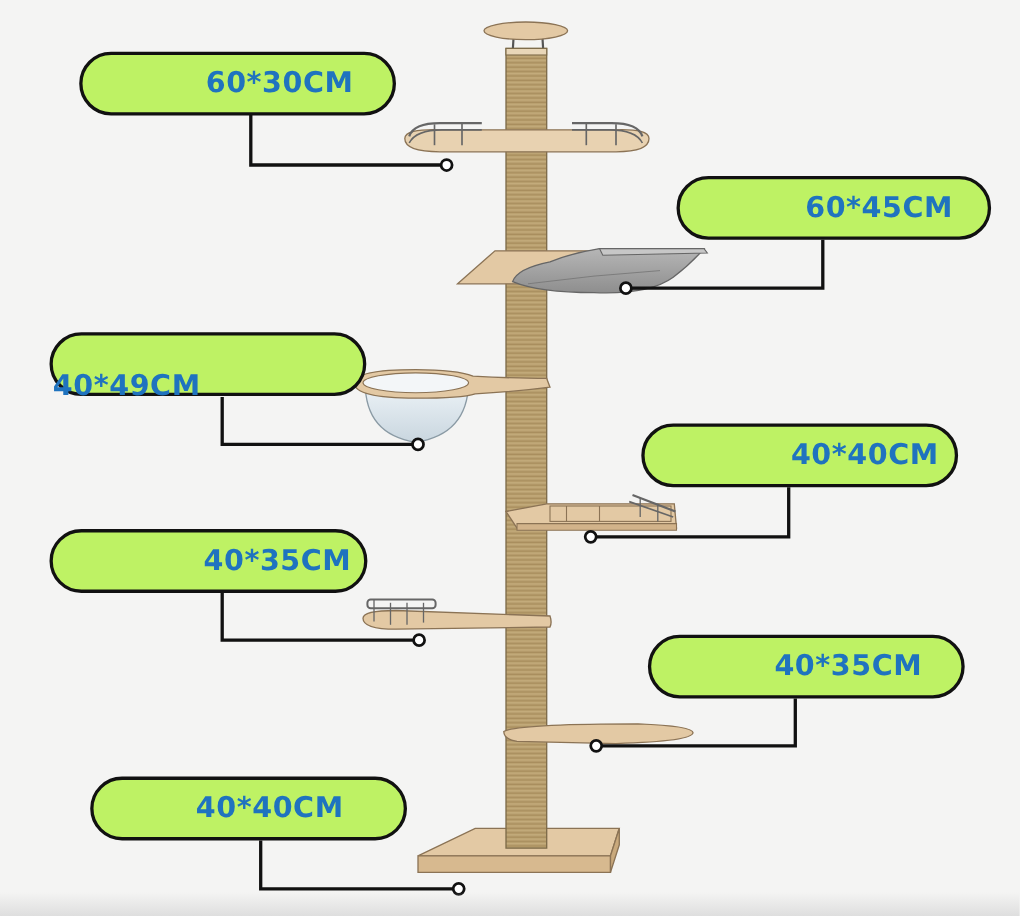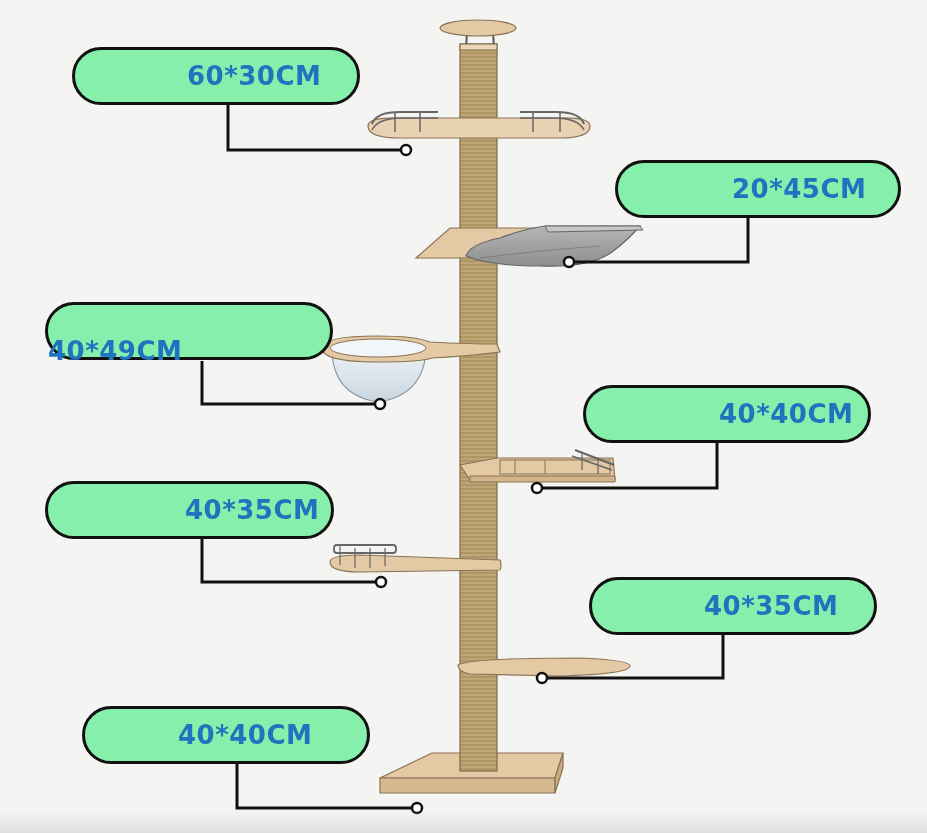--- a/index.html
+++ b/index.html
@@ -13,21 +13,21 @@
   .bottom-fade {
     position: absolute; left: 0; bottom: 0; width: 927px; height: 22px;
     background: linear-gradient(to bottom, rgba(230,230,230,0), #dedede);
   }
   .label-pill {
     position: absolute;
     box-sizing: border-box;
     height: 58px;
     border: 3px solid #111;
     border-radius: 30px;
-    background: #86efac;
+    background: #bef264;
     display: flex; align-items: center;
   }
   .label-text {
     color: #1f73bf;
     font-weight: bold;
     font-size: 26px;
     letter-spacing: 0.5px;
     position: absolute;
     white-space: nowrap;
   }
@@ -138,21 +138,21 @@
       <circle cx="542" cy="678" r="5"></circle>
       <circle cx="417" cy="808" r="5"></circle>
     </g>
   </svg>
 
   <div class="label-pill" style="left:72px; top:47px; width:288px;">
     <span class="label-text" style="left:112px;">60*30CM</span>
   </div>
 
   <div class="label-pill" style="left:615px; top:160px; width:286px;">
-    <span class="label-text" style="left:114px;">20*45CM</span>
+    <span class="label-text" style="left:114px;">60*45CM</span>
   </div>
 
   <div class="label-pill" style="left:45px; top:302px; width:288px;">
     <span class="label-text" style="left:0px;margin-top:40px;">40*49CM</span>
   </div>
 
   <div class="label-pill" style="left:583px; top:385px; width:288px;">
     <span class="label-text" style="left:133px;">40*40CM</span>
   </div>
 

